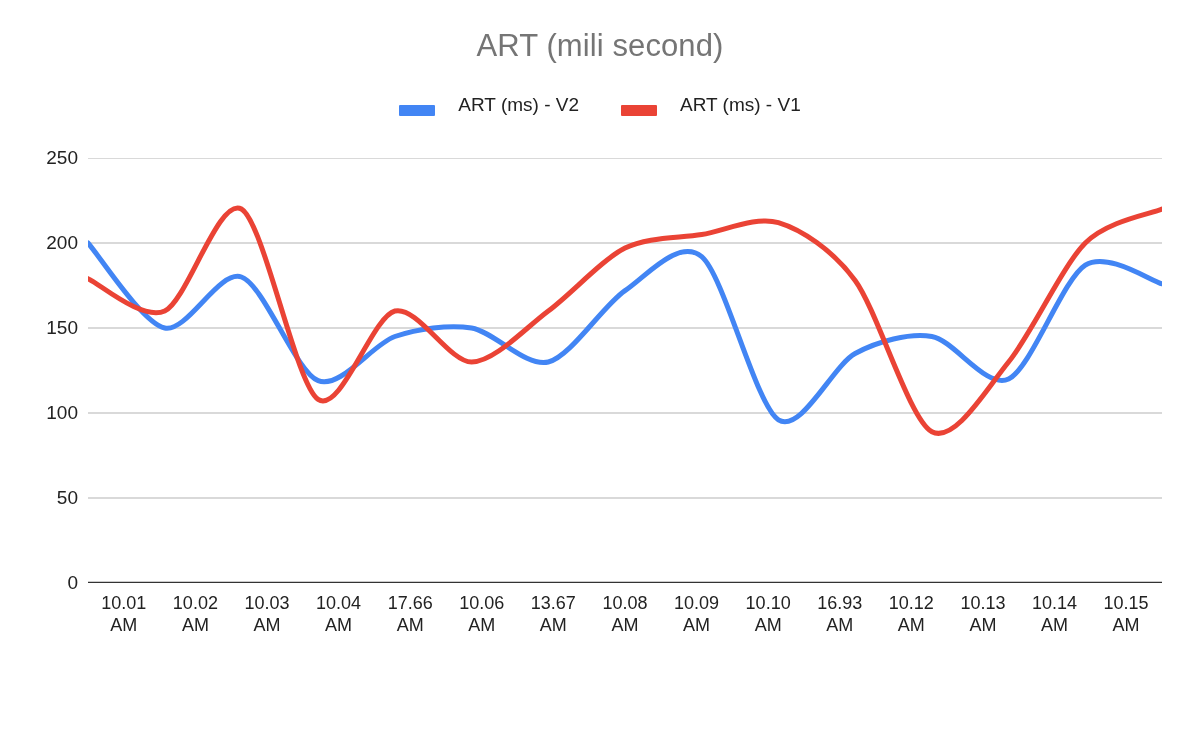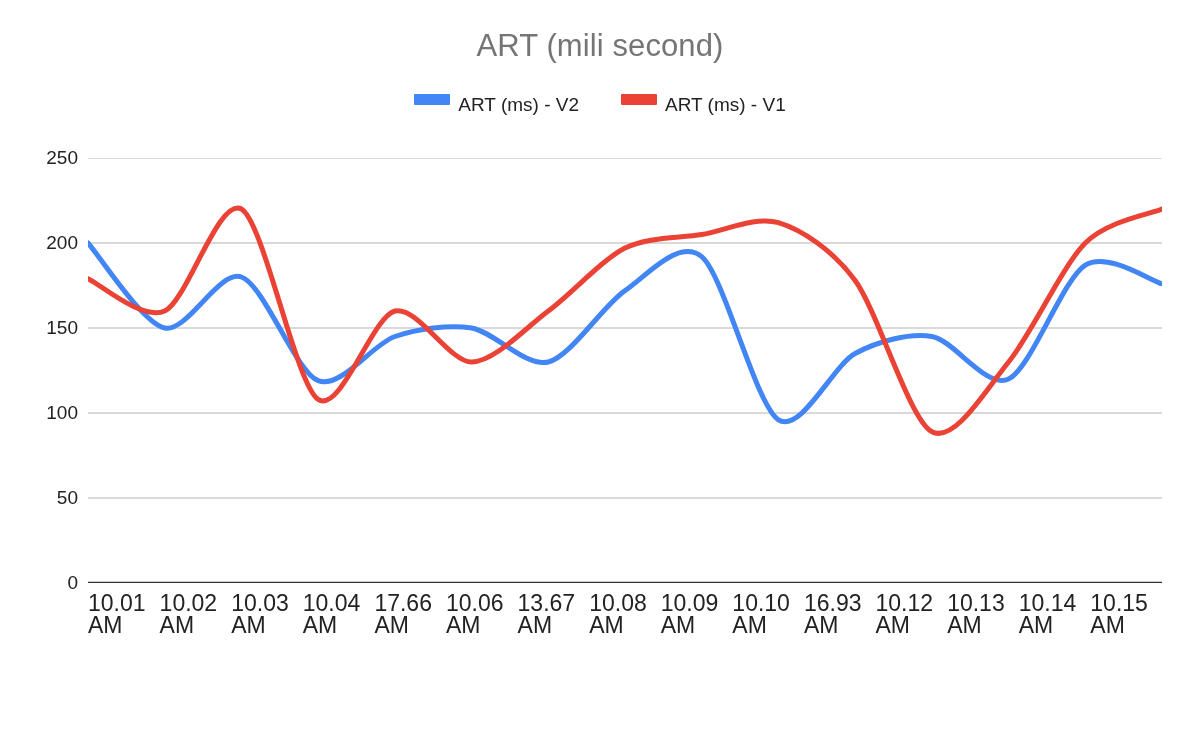--- a/index.html
+++ b/index.html
@@ -36,22 +36,22 @@
     left: 0;
     top: 94px;
     width: 1200px;
     display: flex;
     justify-content: center;
     align-items: center;
     gap: 42px;
   }
   .legend-entry {
     display: flex;
-    align-items: flex-start;
-    gap: 8px;
+    align-items: flex-end;
+    gap: 23px;
   }
   .legend-swatch {
     width: 36px;
     height: 11px;
     border-radius: 1px;
     flex: none;
   }
   .legend-label {
     font-size: 19px;
     color: #222222;
@@ -93,21 +93,22 @@
   #x-axis-labels {
     position: absolute;
     left: 88px;
     top: 592px;
     width: 1074px;
     height: 62px;
     display: flex;
   }
   .x-tick {
     flex: 1 1 0;
-    font-size: 23px;
+    text-align: center;
+    font-size: 18px;
     color: #222222;
     line-height: 22px;
     white-space: nowrap;
   }
   .x-tick-line2 {
     display: block;
   }
   #x-axis-title {
     position: absolute;
     left: 0;

